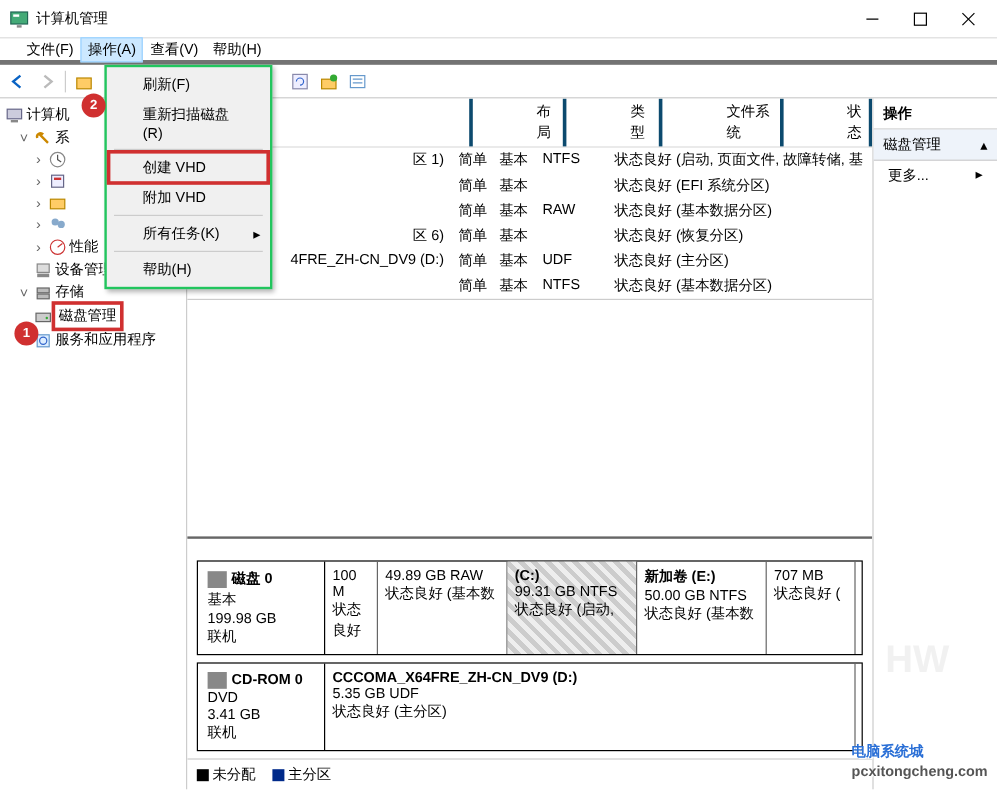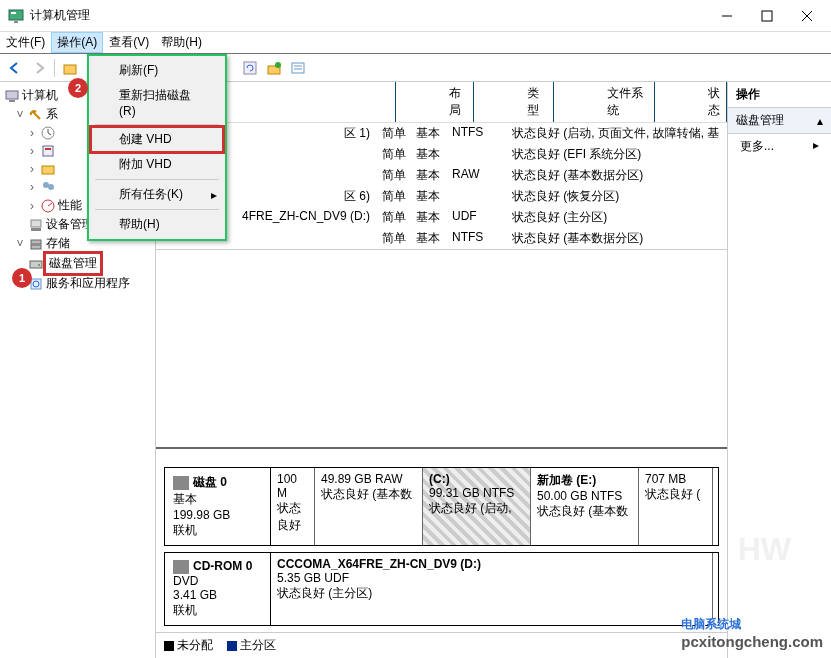--- a/index.html
+++ b/index.html
@@ -6,21 +6,21 @@
     body { background: #fff; width: 831px; height: 658px; overflow: hidden; position: relative; }
     
     
     .titlebar { height: 32px; display: flex; align-items: center; padding: 0 8px; border-bottom: 1px solid #ddd; }
     .titlebar .icon { width: 16px; height: 16px; margin-right: 6px; }
     .titlebar .title { flex: 1; }
     .titlebar .winbtns { display: flex; gap: 24px; padding-right: 8px; }
     .titlebar .winbtn { width: 16px; height: 16px; cursor: pointer; display: flex; align-items: center; justify-content: center; }
     
     
-    .menubar { height: 22px; display: flex; align-items: center; padding: 0 0; border-bottom: 1px solid #737373; }
+    .menubar { height: 22px; display: flex; align-items: center; padding: 0 16px; border-bottom: 4px solid #737373; }
     .menubar .mitem { padding: 2px 6px; cursor: pointer; }
     .menubar .mitem.active { background: #cce8ff; border: 1px solid #99d1ff; padding: 1px 5px; }
     
     
     .toolbar { height: 28px; display: flex; align-items: center; padding: 0 4px; border-bottom: 1px solid #ccc; gap: 2px; position: relative; }
     .toolbar .tbtn { width: 22px; height: 22px; display: flex; align-items: center; justify-content: center; cursor: pointer; }
     .toolbar .tsep { width: 1px; height: 18px; background: #ccc; margin: 0 2px; }
     
     
     .dropdown { position: absolute; left: 87px; top: 54px; width: 140px; background: #f0f0f0; border: 2px solid #22c55e; box-shadow: 2px 2px 4px rgba(0,0,0,0.3); z-index: 100; padding: 2px; }
@@ -46,21 +46,21 @@
     .tnode .exp { width: 12px; text-align: center; color: #666; cursor: pointer; }
     .tnode .ticon { width: 16px; height: 16px; margin: 0 2px; flex-shrink: 0; }
     .tnode.highlighted .label { outline: 3px solid #d03030; outline-offset: 0px; padding: 1px 3px; }
     .tnode.l1 { padding-left: 0; }
     .tnode.l2 { padding-left: 12px; }
     .tnode.l3 { padding-left: 24px; }
     
     
     .vollist { flex: 0 0 auto; border-bottom: 1px solid #ccc; }
     .vhead { display: flex; background: #fff; border-bottom: 1px solid #ddd; }
-    .vhead .col { padding: 3px 6px; border-right: 1px solid #0c4a6e; margin-left: 47px; }
+    .vhead .col { padding: 3px 6px; border-right: 3px solid #0c4a6e; margin-left: 47px; }
     .vrow { display: flex; }
     .vrow .col { padding: 2px 6px; white-space: nowrap; overflow: hidden; }
     .col.c1 { width: 220px; }
     .col.c2 { width: 34px; }
     .col.c3 { width: 36px; }
     .col.c4 { width: 60px; }
     .col.c5 { flex: 1; }
     
     
     .diskmap { flex: 1; overflow: auto; border-top: 2px solid #666; padding-top: 12px;}
@@ -79,21 +79,21 @@
     .legend { display: flex; gap: 14px; padding: 4px 8px; border-top: 1px solid #ccc; font-size: 11px; }
     .legend .swatch { display: inline-block; width: 10px; height: 10px; margin-right: 3px; vertical-align: middle; }
     
     
     .ahead { padding: 4px 8px; background: #fff; border-bottom: 1px solid #ccc; font-weight: bold; }
     .agroup { padding: 4px 8px; background: #eef3fa; border-bottom: 1px solid #ccc; display: flex; justify-content: space-between; align-items: center; }
     .aitem { padding: 4px 12px; cursor: pointer; display: flex; justify-content: space-between; }
     
     
     .watermark { position: absolute; right: 8px; bottom: 8px; font-size: 20px; font-weight: bold; color: #2a6fd6; text-shadow: 1px 1px 0 #fff; z-index: 300; pointer-events: none; }
-    .watermark .sub { font-size: 15px; display: block; color: #555; text-align: right; }
+    .watermark .sub { font-size: 12px; display: block; color: #555; text-align: right; }
     .wmHW { position:absolute; right: 40px; bottom: 90px; font-size:32px; color: rgba(200,200,200,0.25); font-weight:bold; pointer-events:none; }
     
     svg { display: block; }
   </style>
 </head>
 <body>
 
 <div class="titlebar">
   <span class="icon">
     <svg width="16" height="16">

